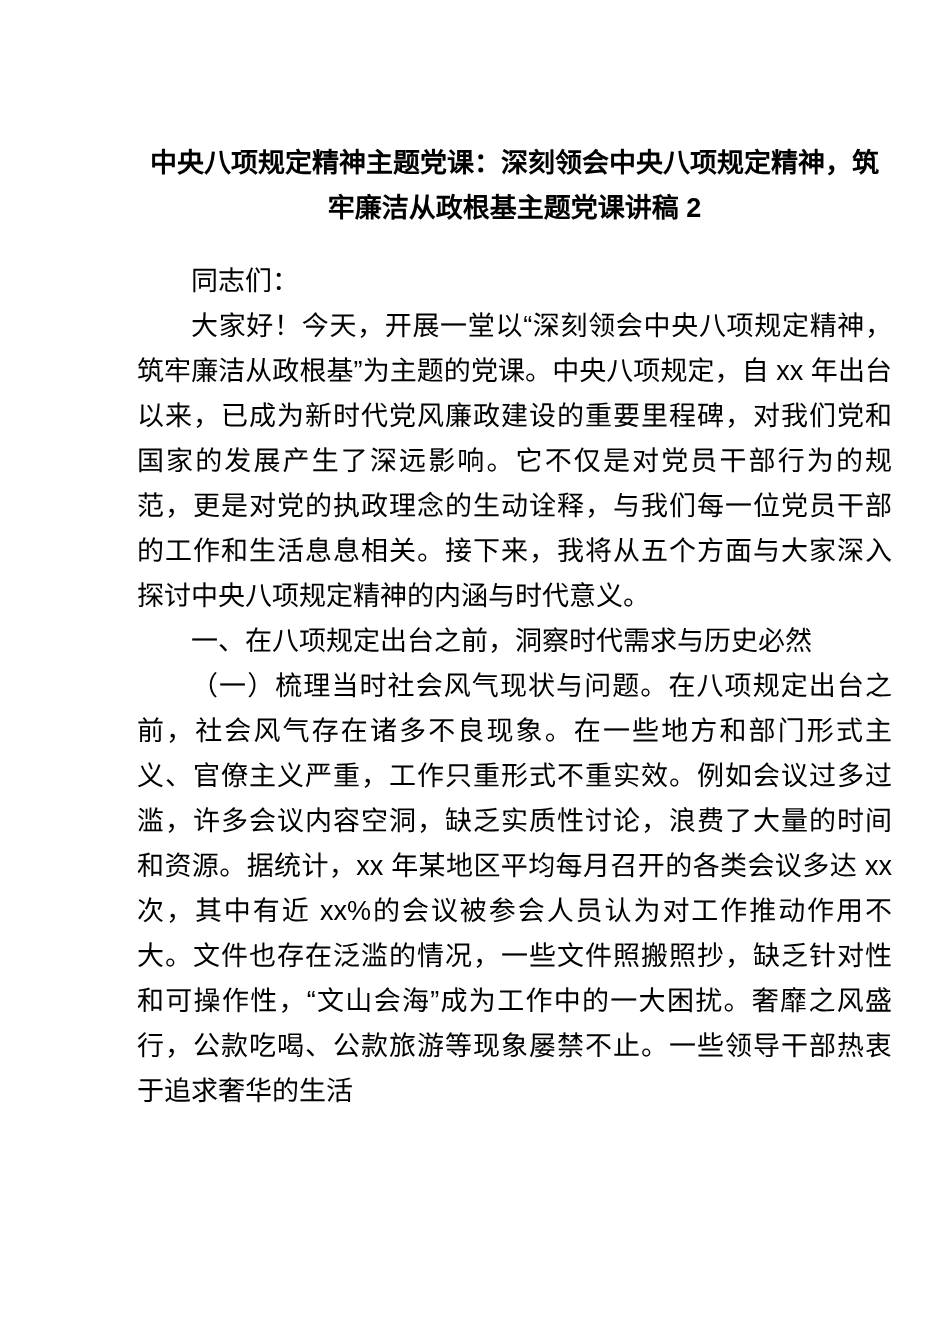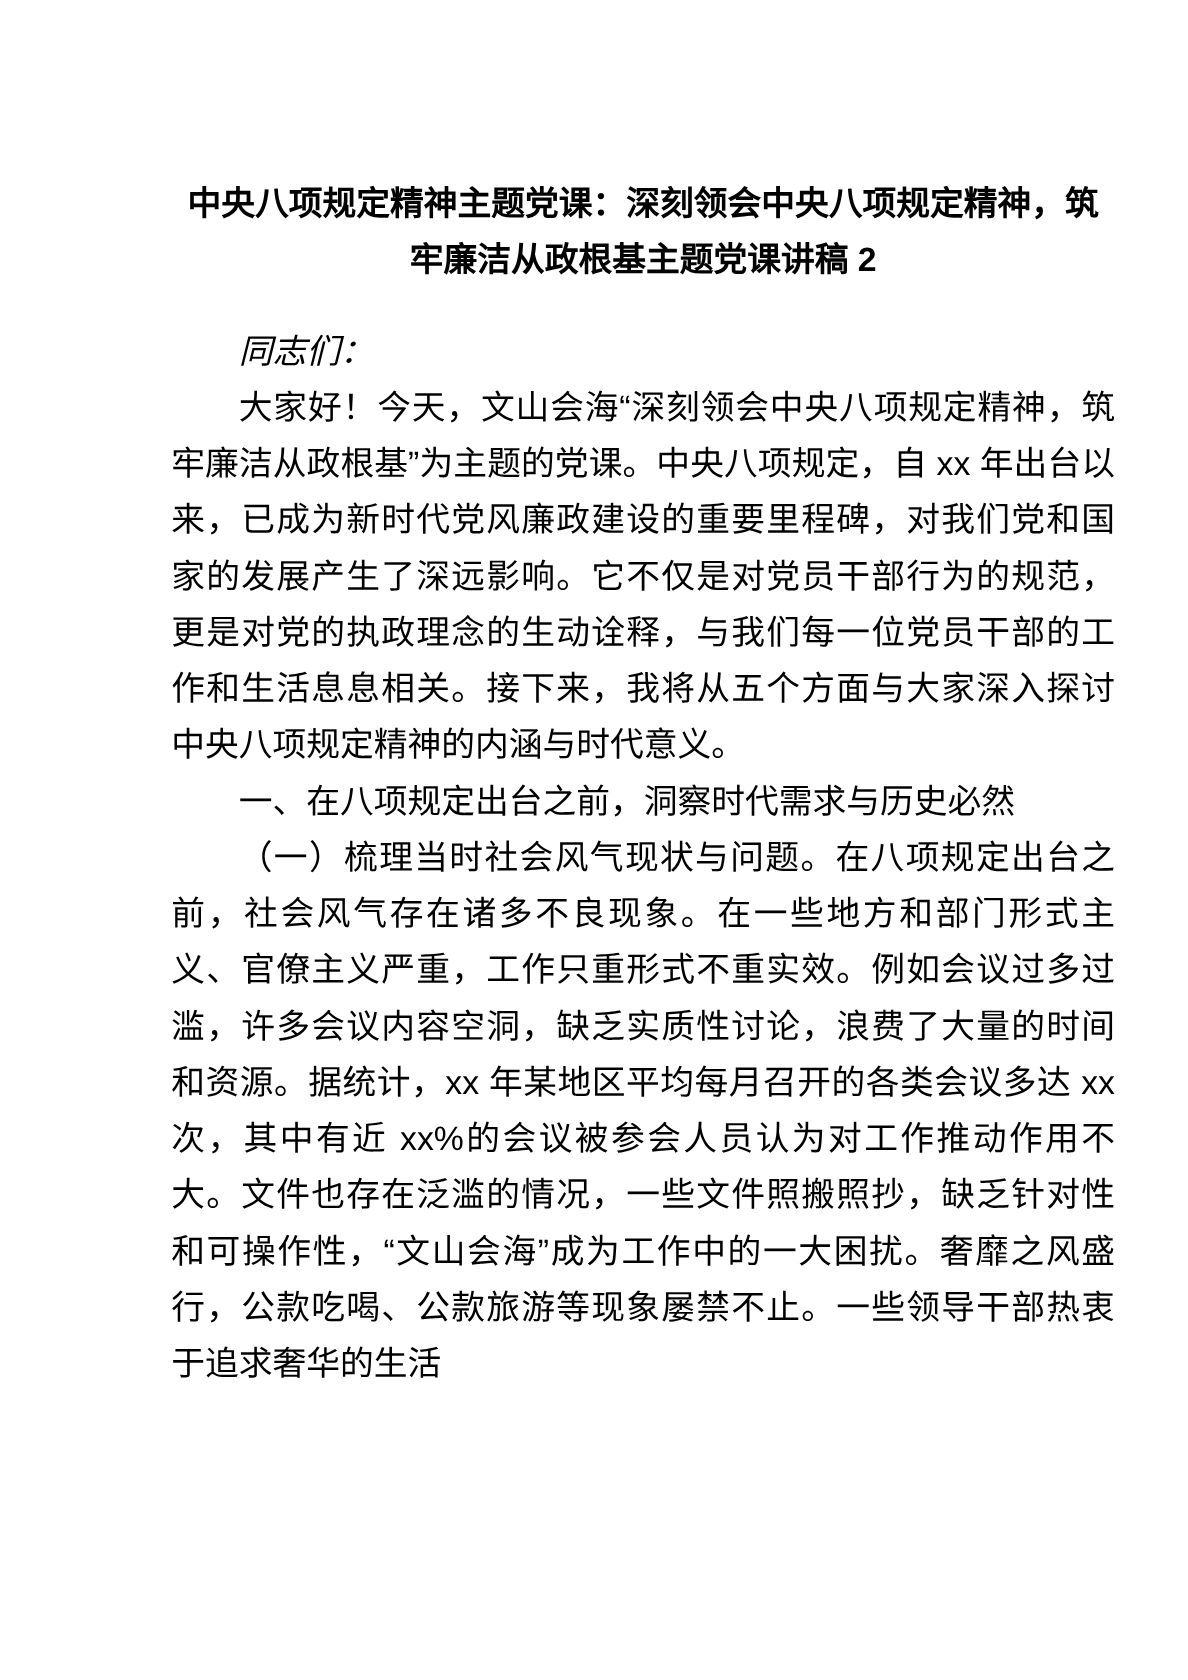--- a/index.html
+++ b/index.html
@@ -31,29 +31,28 @@
     font-weight: 700;
     text-align: center;
   }
   .para {
     margin: 0;
     text-align: justify;
     text-indent: 54px; 
   }
   .para.salutation {
     text-align: left;
-    font-style: italic;
   }
 </style>
 </head>
 <body>
 
 <div class="page">
   <h1 class="doc-title">中央八项规定精神主题党课：深刻领会中央八项规定精神，筑牢廉洁从政根基主题党课讲稿 2</h1>
 
   <p class="para salutation">同志们：</p>
 
-  <p class="para">大家好！今天，文山会海“深刻领会中央八项规定精神，筑牢廉洁从政根基”为主题的党课。中央八项规定，自 xx 年出台以来，已成为新时代党风廉政建设的重要里程碑，对我们党和国家的发展产生了深远影响。它不仅是对党员干部行为的规范，更是对党的执政理念的生动诠释，与我们每一位党员干部的工作和生活息息相关。接下来，我将从五个方面与大家深入探讨中央八项规定精神的内涵与时代意义。</p>
+  <p class="para">大家好！今天，开展一堂以“深刻领会中央八项规定精神，筑牢廉洁从政根基”为主题的党课。中央八项规定，自 xx 年出台以来，已成为新时代党风廉政建设的重要里程碑，对我们党和国家的发展产生了深远影响。它不仅是对党员干部行为的规范，更是对党的执政理念的生动诠释，与我们每一位党员干部的工作和生活息息相关。接下来，我将从五个方面与大家深入探讨中央八项规定精神的内涵与时代意义。</p>
 
   <p class="para">一、在八项规定出台之前，洞察时代需求与历史必然</p>
 
   <p class="para">（一）梳理当时社会风气现状与问题。在八项规定出台之前，社会风气存在诸多不良现象。在一些地方和部门形式主义、官僚主义严重，工作只重形式不重实效。例如会议过多过滥，许多会议内容空洞，缺乏实质性讨论，浪费了大量的时间和资源。据统计，xx 年某地区平均每月召开的各类会议多达 xx 次，其中有近 xx%的会议被参会人员认为对工作推动作用不大。文件也存在泛滥的情况，一些文件照搬照抄，缺乏针对性和可操作性，“文山会海”成为工作中的一大困扰。奢靡之风盛行，公款吃喝、公款旅游等现象屡禁不止。一些领导干部热衷于追求奢华的生活</p>
 </div>
 
 </body></html>

